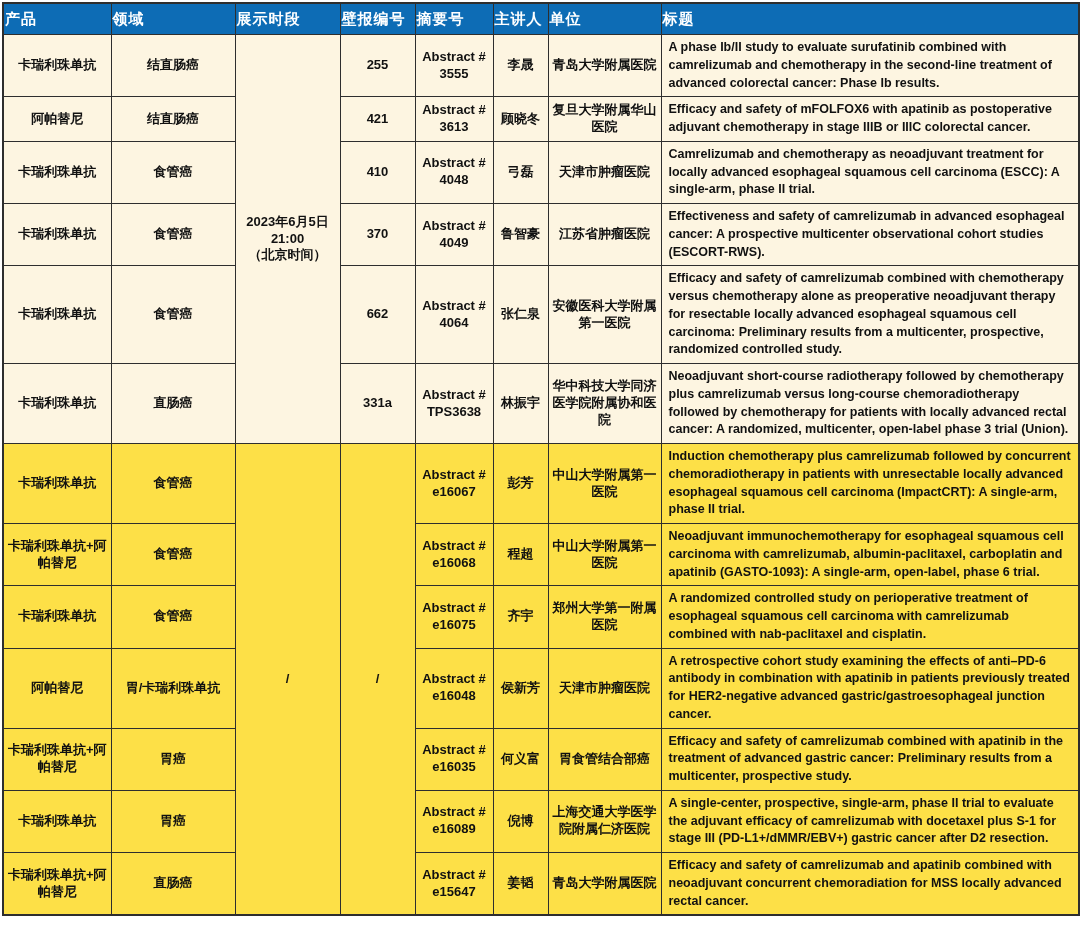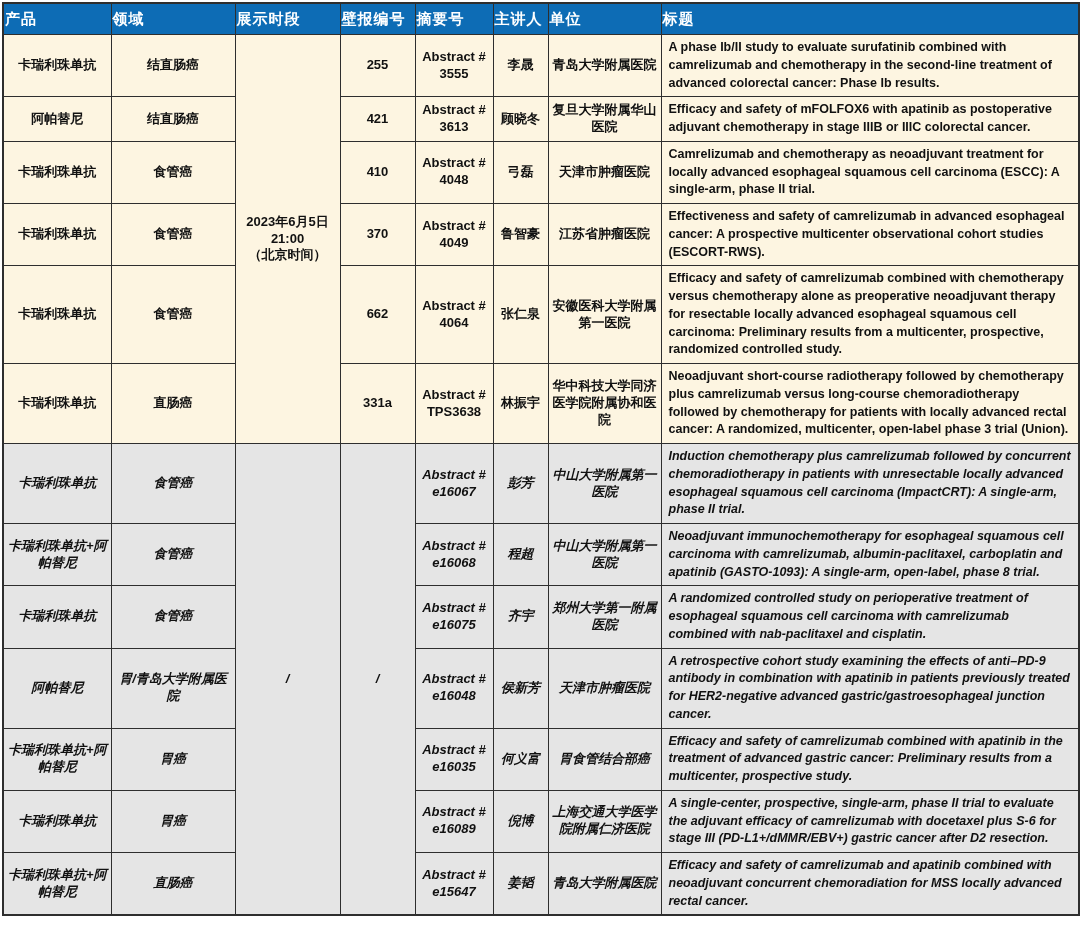--- a/index.html
+++ b/index.html
@@ -7,21 +7,21 @@
   .page{width:1080px;box-sizing:border-box;padding:2px;background:#ffffff;}
   table.sched{border-collapse:collapse;width:1076px;table-layout:fixed;border:2px solid #2e2e2e;}
   th,td{border:1px solid #2e2e2e;font-weight:bold;color:#111111;vertical-align:middle;
         overflow:hidden;word-wrap:break-word;}
   th{background:#0d6cb5;color:#ffffff;font-size:15px;height:26px;padding:2px 1px;
      text-align:left;letter-spacing:1px;}
   td{font-size:13px;text-align:center;padding:3px 3px;line-height:1.3;}
   td.title-cell{text-align:left;font-size:12.5px;line-height:1.42;padding:4px 7px;}
   td.pre{white-space:pre-line;}
   tbody.section-posters td{background:#fdf5e1;}
-  tbody.section-eposters td{background:#e5e5e5;font-style:italic;}
+  tbody.section-eposters td{background:#fde047;}
   col.c-product{width:108px;}
   col.c-field{width:124px;}
   col.c-period{width:105px;}
   col.c-poster{width:75px;}
   col.c-abstract{width:78px;}
   col.c-speaker{width:55px;}
   col.c-institution{width:113px;}
   col.c-title{width:418px;}
 </style>
 </head>
@@ -128,57 +128,57 @@
           <td>中山大学附属第一医院</td>
           <td class="title-cell">Induction chemotherapy plus camrelizumab followed by concurrent chemoradiotherapy in patients with unresectable locally advanced esophageal squamous cell carcinoma (ImpactCRT): A single-arm, phase II trial.</td>
         </tr>
         <tr>
           <td>卡瑞利珠单抗+阿帕替尼</td>
           <td>食管癌</td>
           <td class="pre">Abstract #
 e16068</td>
           <td>程超</td>
           <td>中山大学附属第一医院</td>
-          <td class="title-cell">Neoadjuvant immunochemotherapy for esophageal squamous cell carcinoma with camrelizumab, albumin-paclitaxel, carboplatin and apatinib (GASTO-1093): A single-arm, open-label, phase 8 trial.</td>
+          <td class="title-cell">Neoadjuvant immunochemotherapy for esophageal squamous cell carcinoma with camrelizumab, albumin-paclitaxel, carboplatin and apatinib (GASTO-1093): A single-arm, open-label, phase 6 trial.</td>
         </tr>
         <tr>
           <td>卡瑞利珠单抗</td>
           <td>食管癌</td>
           <td class="pre">Abstract #
 e16075</td>
           <td>齐宇</td>
           <td>郑州大学第一附属医院</td>
           <td class="title-cell">A randomized controlled study on perioperative treatment of esophageal squamous cell carcinoma with camrelizumab combined with nab-paclitaxel and cisplatin.</td>
         </tr>
         <tr>
           <td>阿帕替尼</td>
-          <td>胃/青岛大学附属医院</td>
+          <td>胃/卡瑞利珠单抗</td>
           <td class="pre">Abstract #
 e16048</td>
           <td>侯新芳</td>
           <td>天津市肿瘤医院</td>
-          <td class="title-cell">A retrospective cohort study examining the effects of anti–PD-9 antibody in combination with apatinib in patients previously treated for HER2-negative advanced gastric/gastroesophageal junction cancer.</td>
+          <td class="title-cell">A retrospective cohort study examining the effects of anti–PD-6 antibody in combination with apatinib in patients previously treated for HER2-negative advanced gastric/gastroesophageal junction cancer.</td>
         </tr>
         <tr>
           <td>卡瑞利珠单抗+阿帕替尼</td>
           <td>胃癌</td>
           <td class="pre">Abstract #
 e16035</td>
           <td>何义富</td>
           <td>胃食管结合部癌</td>
           <td class="title-cell">Efficacy and safety of camrelizumab combined with apatinib in the treatment of advanced gastric cancer: Preliminary results from a multicenter, prospective study.</td>
         </tr>
         <tr>
           <td>卡瑞利珠单抗</td>
           <td>胃癌</td>
           <td class="pre">Abstract #
 e16089</td>
           <td>倪博</td>
           <td>上海交通大学医学院附属仁济医院</td>
-          <td class="title-cell">A single-center, prospective, single-arm, phase II trial to evaluate the adjuvant efficacy of camrelizumab with docetaxel plus S-6 for stage III (PD-L1+/dMMR/EBV+) gastric cancer after D2 resection.</td>
+          <td class="title-cell">A single-center, prospective, single-arm, phase II trial to evaluate the adjuvant efficacy of camrelizumab with docetaxel plus S-1 for stage III (PD-L1+/dMMR/EBV+) gastric cancer after D2 resection.</td>
         </tr>
         <tr>
           <td>卡瑞利珠单抗+阿帕替尼</td>
           <td>直肠癌</td>
           <td class="pre">Abstract #
 e15647</td>
           <td>姜韬</td>
           <td>青岛大学附属医院</td>
           <td class="title-cell">Efficacy and safety of camrelizumab and apatinib combined with neoadjuvant concurrent chemoradiation for MSS locally advanced rectal cancer.</td>
         </tr>

